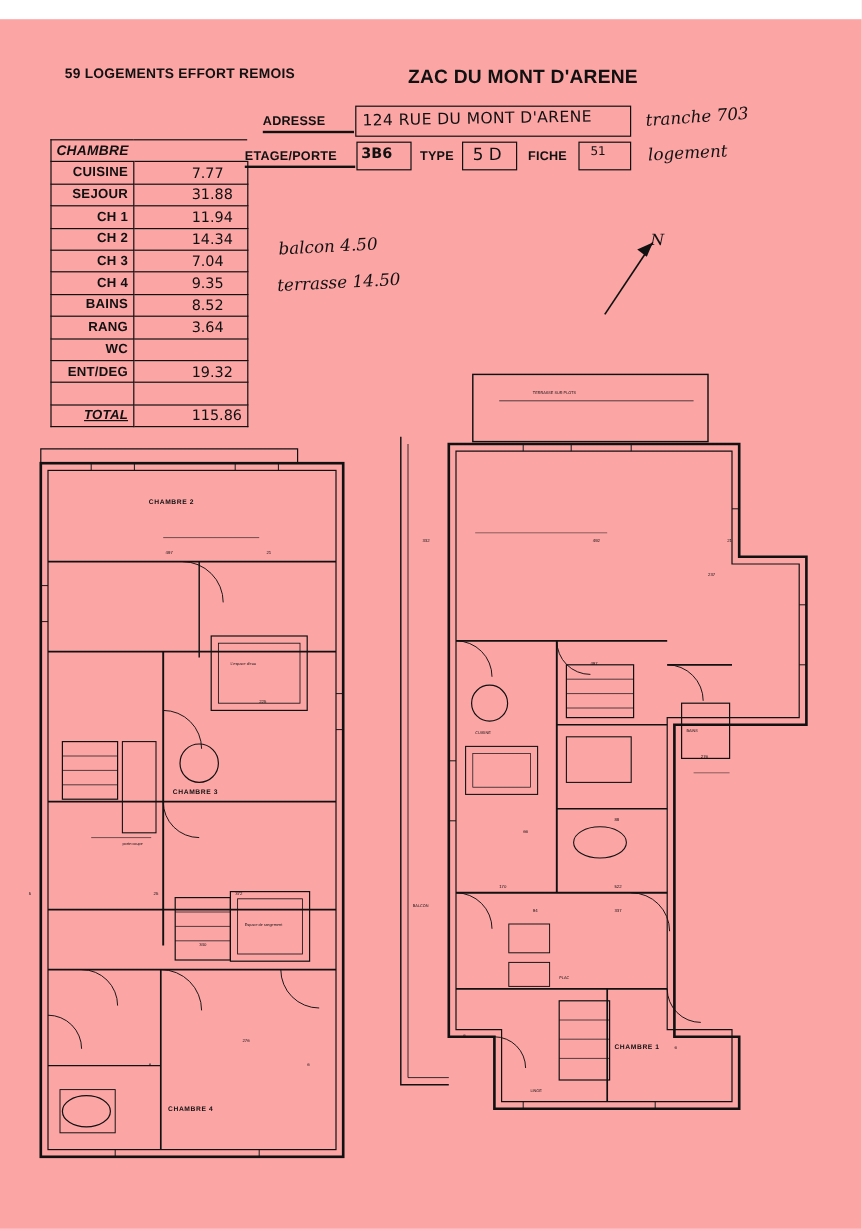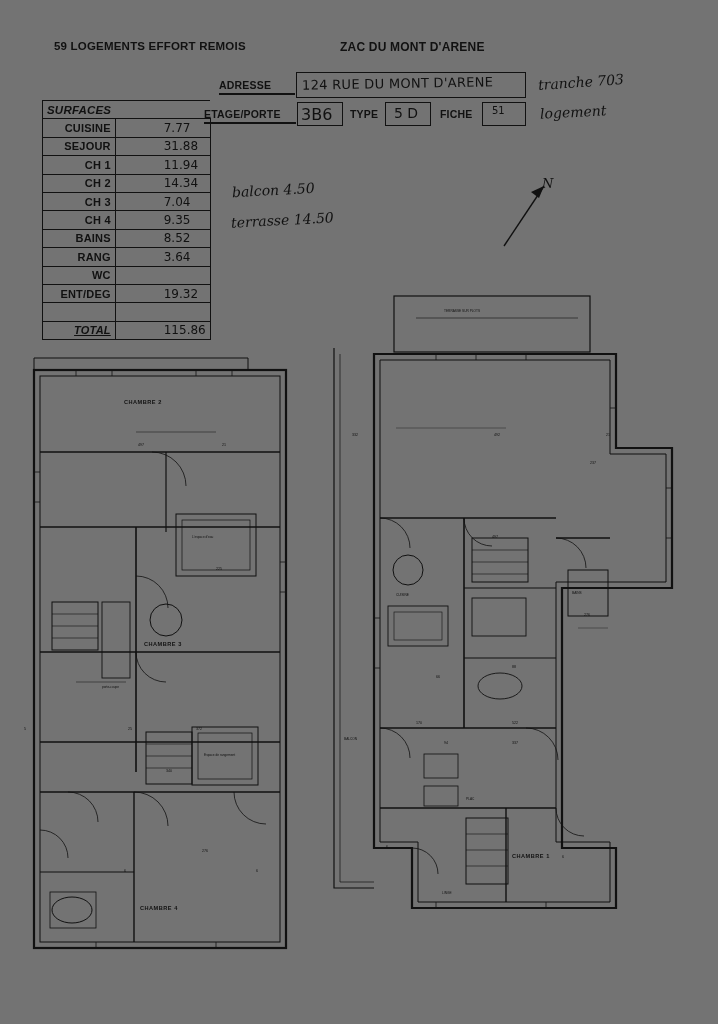--- a/index.html
+++ b/index.html
@@ -1,40 +1,40 @@
 <!DOCTYPE html>
 <html><head>
 <meta charset="utf-8">
 <style>
   html,body{margin:0;padding:0;background:#ffffff;}
   body{width:718px;height:1024px;position:relative;overflow:hidden;
        font-family:"Liberation Sans",sans-serif;color:#111;}
-  .sheet{position:absolute;inset:0;background:#737373;}
+  .sheet{position:absolute;inset:0;background:#fca5a5;margin-top:16px;}
 
   
   .hdr-title{position:absolute;left:54px;top:40px;font-size:11.5px;font-weight:bold;letter-spacing:.2px;}
-  .hdr-zac{position:absolute;left:340px;top:40px;font-size:12px;font-weight:bold;letter-spacing:.2px;text-align:right;}
+  .hdr-zac{position:absolute;left:340px;top:40px;font-size:16px;font-weight:bold;letter-spacing:.2px;text-align:right;}
   .hdr-num{position:absolute;left:516px;top:16px;font-size:40px;font-weight:bold;
            font-family:"DejaVu Sans",sans-serif;letter-spacing:-1px;}
   .hdr-num .u{position:absolute;left:0;top:46px;width:130px;height:3px;background:#111;}
 
   
   .lbl{font-size:10.5px;font-weight:bold;letter-spacing:.2px;}
   .adr-lbl{position:absolute;left:219px;top:79px;text-align:right;}
   .adr-ul{position:absolute;left:219px;top:93px;width:76px;height:1.5px;background:#111;}
   .adr-box{position:absolute;left:296px;top:72px;width:228px;height:24px;border:1.6px solid #111;}
   .adr-val{position:absolute;left:302px;top:76px;font-size:13px;font-family:"DejaVu Sans",sans-serif;
            transform:rotate(-1deg);letter-spacing:.3px;}
   .tranche{position:absolute;left:538px;top:74px;font-size:14px;font-style:italic;
            font-family:"DejaVu Serif",serif;transform:rotate(-4deg);}
 
   .ep-lbl{position:absolute;left:204px;top:108px;}
   .ep-ul{position:absolute;left:204px;top:122px;width:92px;height:1.5px;background:#111;}
   .ep-box{position:absolute;left:297px;top:102px;width:44px;height:22px;border:1.6px solid #111;}
-  .ep-val{position:absolute;left:301px;top:105px;font-size:16px;font-family:"DejaVu Sans",sans-serif;font-weight:normal;}
+  .ep-val{position:absolute;left:301px;top:105px;font-size:12px;font-family:"DejaVu Sans",sans-serif;font-weight:bold;}
   .tp-lbl{position:absolute;left:350px;top:108px;}
   .tp-box{position:absolute;left:385px;top:102px;width:44px;height:22px;border:1.6px solid #111;}
   .tp-val{position:absolute;left:394px;top:105px;font-size:14px;font-family:"DejaVu Sans",sans-serif;}
   .fi-lbl{position:absolute;left:440px;top:108px;}
   .fi-box{position:absolute;left:482px;top:102px;width:42px;height:22px;border:1.6px solid #111;}
   .fi-val{position:absolute;left:492px;top:105px;font-size:10px;font-family:"DejaVu Sans",sans-serif;}
   .logement{position:absolute;left:540px;top:104px;font-size:14px;font-style:italic;
             font-family:"DejaVu Serif",serif;transform:rotate(-3deg);}
 
   
@@ -86,21 +86,21 @@
   <div class="tp-val">5 D</div>
 
   <div class="lbl fi-lbl">FICHE</div>
   <div class="fi-box"></div>
   <div class="fi-val">51</div>
   <div class="logement">logement</div>
 
   <table class="tbl">
     <tbody>
         <tr class="head">
-      <td class="k">SURFACES</td>
+      <td class="k">CHAMBRE</td>
       <td class="v"></td>
     </tr>
     <tr>
           <td class="k">CUISINE</td>
           <td class="v">7.77</td>
         </tr>
     <tr>
           <td class="k">SEJOUR</td>
           <td class="v">31.88</td>
         </tr>

